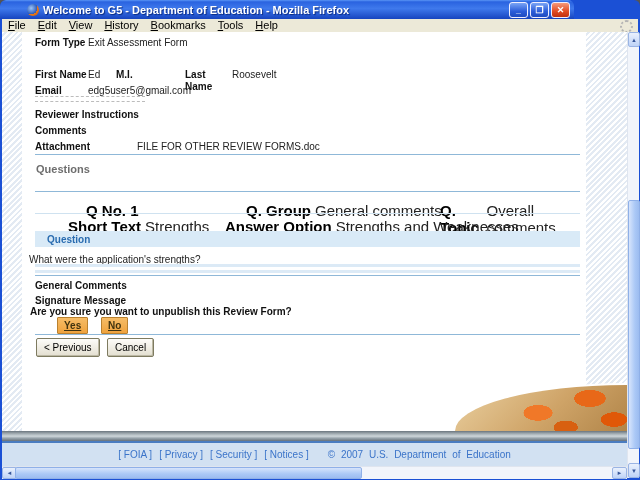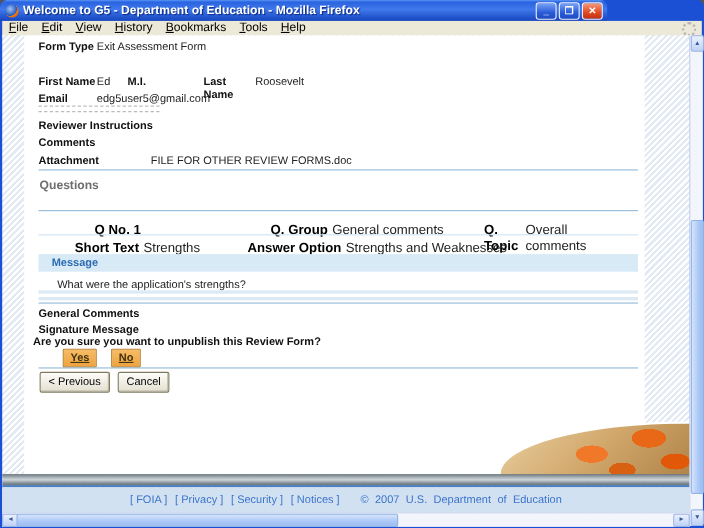--- a/index.html
+++ b/index.html
@@ -2,21 +2,21 @@
 <html><head>
 <meta charset="utf-8">
 <style>
   html,body{margin:0;padding:0;background:#555;}
   .window{position:relative;width:640px;height:480px;background:#1b50d5;
     font-family:"Liberation Sans",sans-serif;overflow:hidden;border-radius:6px 6px 0 0;}
   
   .titlebar{position:absolute;left:0;top:0;width:552px;height:19px;
     background:linear-gradient(180deg,#5a95f5 0%,#2a63e0 10%,#3f79ec 45%,#1644bf 100%);
     display:flex;align-items:center;color:#fff;font-size:11px;font-weight:bold;
-    text-shadow:1px 1px 1px #0a2a80;border-radius:6px 6px 0 0;}
+    text-shadow:1px 1px 1px #0a2a80;border-radius:6px 6px 0 0;padding-left:22px;}
   .ff-icon{width:12px;height:12px;border-radius:50%;margin:0 4px 0 5px;
     background:radial-gradient(circle at 35% 35%,#9cc4f8 0%,#2858b8 55%,#e87818 56%,#c85808 100%);}
   .win-controls{position:absolute;right:4px;top:2px;display:flex;gap:2px;}
   .wbtn{width:17px;height:14px;border:1px solid #eef;border-radius:3px;font-size:9px;font-weight:bold;
     color:#fff;display:flex;align-items:center;justify-content:center;line-height:1;text-shadow:none;
     background:linear-gradient(180deg,#7aa4f6,#2a5cd8 60%,#1e4cc0);}
   .wbtn.close{background:linear-gradient(180deg,#f59a7a,#e04a22 60%,#c03010);}
   
   .menubar{position:absolute;left:2px;top:19px;width:636px;height:13px;background:#ece9d8;
     border-bottom:1px solid #d6d2bd;display:flex;align-items:center;font-size:11px;color:#000;}
@@ -28,24 +28,24 @@
     background:repeating-linear-gradient(135deg,#ffffff 0 2px,#e3eaf3 2px 4px);}
   .white-col{position:absolute;left:20px;top:0;width:564px;height:399px;background:#fff;}
   .lrow{position:absolute;display:flex;font-size:10px;line-height:12px;color:#111;}
   .lbl{font-weight:bold;}
   .val{color:#222;}
   .pair{position:absolute;top:0;display:flex;gap:4px;}
   .bluehr{position:absolute;left:33px;width:545px;height:1px;background:#8fb8d8;}
   .dotted{position:absolute;left:33px;top:64px;width:110px;height:4px;
     border-top:1px dashed #bcbcbc;border-bottom:1px dashed #bcbcbc;}
   .sec-head{position:absolute;left:34px;font-size:11px;font-weight:bold;color:#6e6e6e;}
-  .qmeta{position:absolute;left:0;top:170px;width:545px;height:12px;font-size:12px;}
+  .qmeta{position:absolute;left:0;top:170px;width:545px;height:12px;font-size:15px;padding-left:27px;}
   .qheader{position:absolute;left:33px;top:199px;width:533px;height:16px;background:#d9eaf7;
     color:#2a6cb0;font-size:10px;font-weight:bold;display:flex;align-items:center;padding-left:12px;}
-  .qtext{position:absolute;left:50px;top:222px;font-size:10px;color:#222;}
+  .qtext{position:absolute;left:27px;top:222px;font-size:10px;color:#222;}
   .thinbar{position:absolute;left:33px;width:545px;height:3px;background:#dceaf6;}
   .boldline{position:absolute;font-size:10px;font-weight:bold;color:#111;}
   .btn-o{position:absolute;height:15px;padding:0 6px;cursor:pointer;
     background:linear-gradient(180deg,#f6bc66,#efa33e);border:1px solid #b9812f;
     font-size:10px;font-weight:bold;color:#40330f;display:flex;align-items:center;border-radius:1px;text-decoration:underline;}
   .btn-g{position:absolute;height:17px;padding:0 7px;cursor:pointer;
     background:linear-gradient(180deg,#fdfcf9,#e3dfd0);border:1px solid #7e7b60;border-radius:2px;
     box-shadow:inset -1px -1px 0 #bcb8a4;font-size:10px;color:#000;display:flex;align-items:center;
     font-family:"Liberation Sans",sans-serif;}
   .back-top{position:absolute;left:492px;top:367px;font-size:10px;color:#5a95d5;cursor:pointer;}
@@ -159,21 +159,21 @@
       <span class="pair" style="left:66px">
         <span class="lbl">Short Text</span>
         <span class="val">Strengths</span>
       </span>
       <span class="pair" style="left:223px">
         <span class="lbl">Answer Option</span>
         <span class="val">Strengths and Weaknesses</span>
       </span>
     </div>
 
-    <div class="qheader">Message</div>
+    <div class="qheader">Question</div>
     <div class="qtext">What were the application's strengths?</div>
     <div class="thinbar" style="top:232px"></div>
     <div class="thinbar" style="top:238px"></div>
     <div class="bluehr" style="top:243px"></div>
 
     <div class="boldline" style="left:33px;top:248px">General Comments</div>
     <div class="boldline" style="left:33px;top:263px">Signature Message</div>
     <div class="boldline" style="left:28px;top:274px">Are you sure you want to unpublish this Review Form?</div>
     <div class="btn-o" style="left:55px;top:285px">Yes</div>
     <div class="btn-o" style="left:99px;top:285px">No</div>

